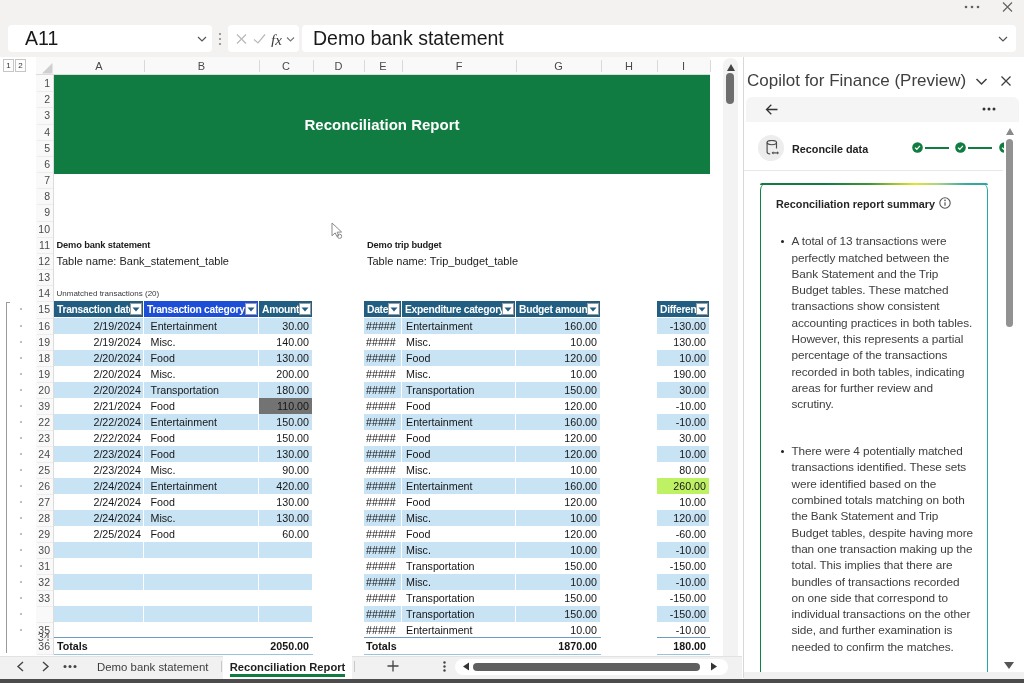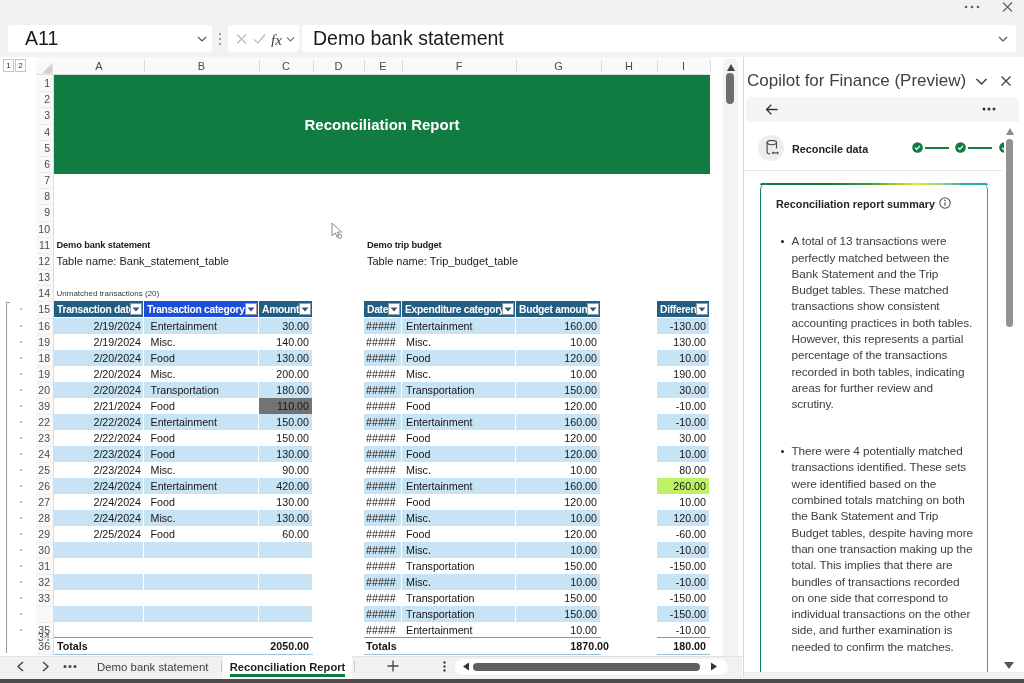--- a/index.html
+++ b/index.html
@@ -347,21 +347,21 @@
 <div class="abs ct" style="left:54px;top:621.88px;width:90px;height:16.02px;font-size:10.7px;color:#161616;white-space:nowrap;overflow:hidden;background:#fff;border-right:1px solid #fff;justify-content:flex-end;padding-right:2px;"></div>
 <div class="abs ct" style="left:144px;top:621.88px;width:115px;height:16.02px;font-size:10.7px;color:#161616;white-space:nowrap;overflow:hidden;background:#fff;border-right:1px solid #fff;padding-left:6.5px;"></div>
 <div class="abs ct" style="left:259px;top:621.88px;width:54px;height:16.02px;font-size:10.7px;color:#161616;white-space:nowrap;overflow:hidden;background:#fff;border-right:1px solid #fff;justify-content:flex-end;padding-right:3px;"></div>
 <div class="abs ct" style="left:364px;top:621.88px;width:38px;height:16.02px;font-size:10.7px;color:#161616;white-space:nowrap;overflow:hidden;background:#fff;border-right:1px solid #fff;padding-left:2px;">#####</div>
 <div class="abs ct" style="left:402px;top:621.88px;width:114px;height:16.02px;font-size:10.7px;color:#161616;white-space:nowrap;overflow:hidden;background:#fff;border-right:1px solid #fff;padding-left:4px;">Entertainment</div>
 <div class="abs ct" style="left:516px;top:621.88px;width:85px;height:16.02px;font-size:10.7px;color:#161616;white-space:nowrap;overflow:hidden;background:#fff;border-right:1px solid #fff;justify-content:flex-end;padding-right:3px;">10.00</div>
 <div class="abs ct" style="left:657px;top:621.88px;width:53px;height:16.02px;font-size:10.7px;color:#161616;white-space:nowrap;overflow:hidden;background:#fff;border-right:1px solid #fff;justify-content:flex-end;padding-right:3px;">-10.00</div>
 <div class="abs ct" style="left:54px;top:637.90px;width:205px;height:16.00px;font-size:10.7px;color:#161616;white-space:nowrap;overflow:hidden;background:#fff;font-weight:bold;border-right:1px solid #fff;padding-left:3px;">Totals</div>
 <div class="abs ct" style="left:259px;top:637.90px;width:54px;height:16.00px;font-size:10.7px;color:#161616;white-space:nowrap;overflow:hidden;background:#fff;font-weight:bold;border-right:1px solid #fff;justify-content:flex-end;padding-right:3px;">2050.00</div>
 <div class="abs ct" style="left:364px;top:637.90px;width:152px;height:16.00px;font-size:10.7px;color:#161616;white-space:nowrap;overflow:hidden;background:#fff;font-weight:bold;border-right:1px solid #fff;padding-left:2px;">Totals</div>
-<div class="abs ct" style="left:528px;top:637.90px;width:85px;height:16.00px;font-size:10.7px;color:#161616;white-space:nowrap;overflow:hidden;background:#fff;font-weight:bold;border-right:1px solid #fff;justify-content:flex-end;padding-right:3px;">1870.00</div>
+<div class="abs ct" style="left:516px;top:637.90px;width:85px;height:16.00px;font-size:10.7px;color:#161616;white-space:nowrap;overflow:hidden;background:#fff;font-weight:bold;border-right:1px solid #fff;justify-content:flex-end;padding-right:3px;">1870.00</div>
 <div class="abs ct" style="left:657px;top:637.90px;width:53px;height:16.00px;font-size:10.7px;color:#161616;white-space:nowrap;overflow:hidden;background:#fff;font-weight:bold;border-right:1px solid #fff;justify-content:flex-end;padding-right:3px;">180.00</div>
 <div class="abs" style="left:54px;top:637.2px;width:259px;height:1px;background:#6f9cbd;"></div>
 <div class="abs" style="left:54px;top:653.9px;width:259px;height:1px;background:#9cc3de;"></div>
 <div class="abs" style="left:364px;top:637.2px;width:237px;height:1px;background:#6f9cbd;"></div>
 <div class="abs" style="left:364px;top:653.9px;width:237px;height:1px;background:#9cc3de;"></div>
 <div class="abs" style="left:657px;top:637.2px;width:53px;height:1px;background:#6f9cbd;"></div>
 <div class="abs" style="left:657px;top:653.9px;width:53px;height:1px;background:#9cc3de;"></div>
 <div class="abs" style="left:723px;top:58px;width:15px;height:619px;background:#f3f3f3;border-radius:7px;"></div>
 <svg class="abs" style="left:726.5px;top:63.5px" width="8" height="7" viewBox="0 0 8 7">
     <path d="M4 0 L8 7 L0 7 Z" fill="#444"></path>

